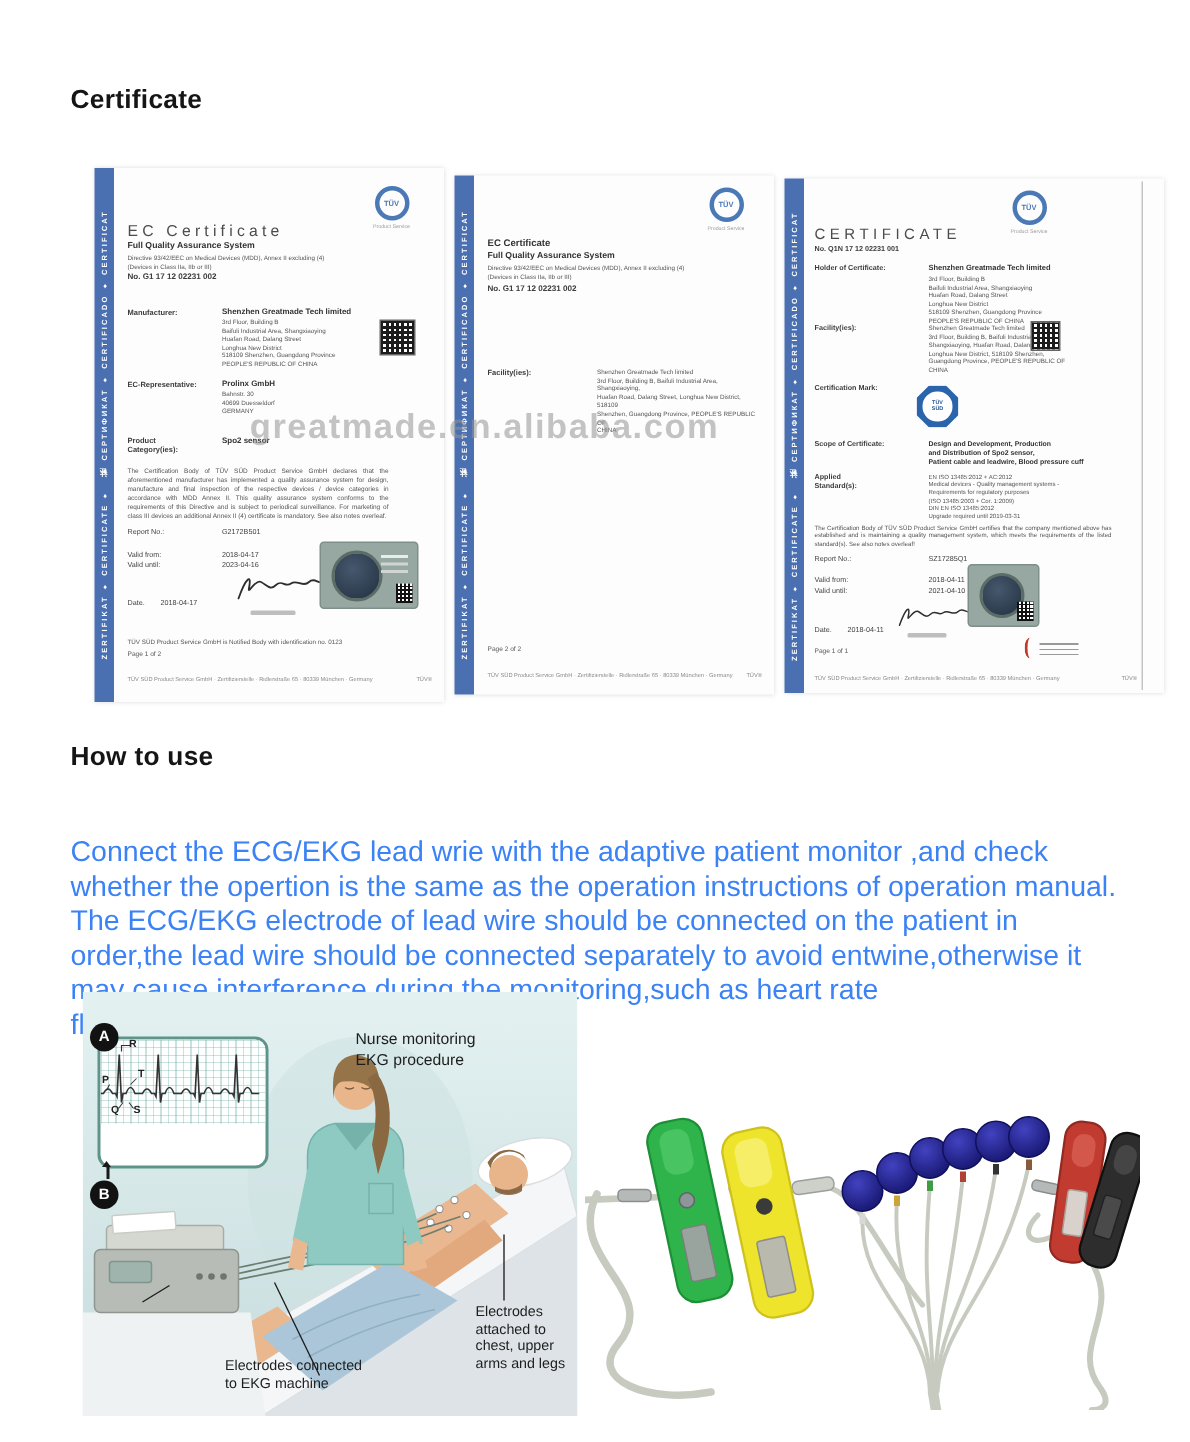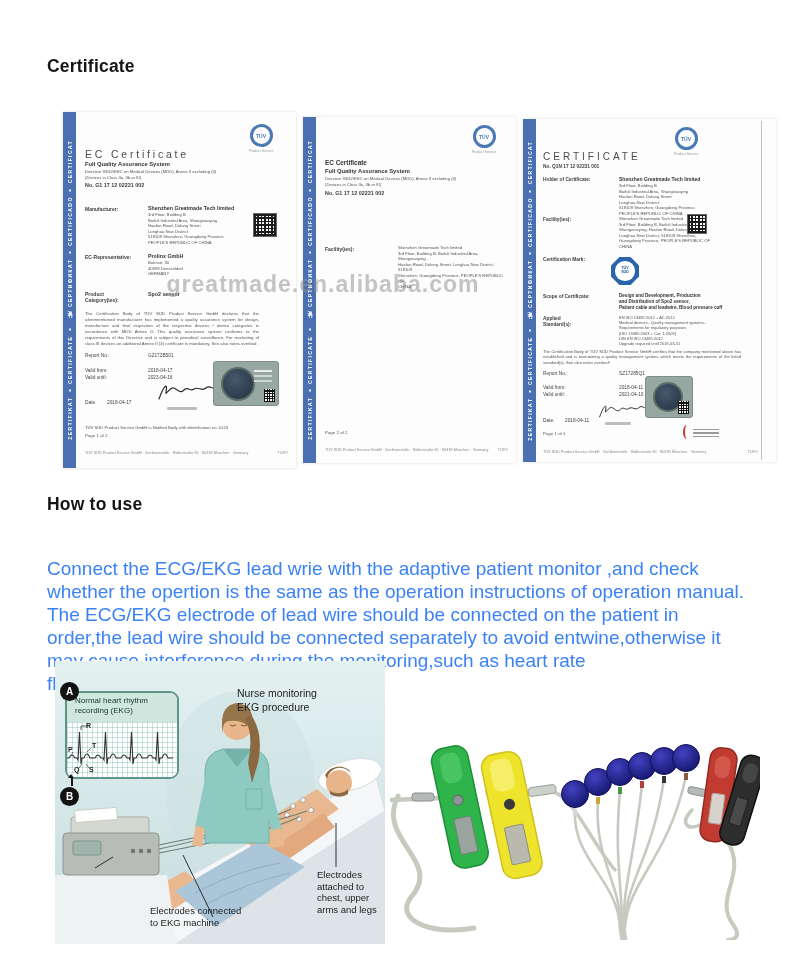--- a/index.html
+++ b/index.html
@@ -344,22 +344,20 @@
 
       <g stroke="#1d1d1d" stroke-width=".9" fill="none">
         <path d="M158,256 L128,194"></path>
         <path d="M281,206 L281,162"></path>
         <path d="M40,207 L58,196"></path>
       </g>
     </svg>
 
     <div class="badge" style="left:5px;top:21px">A</div>
     <div class="ekgbox">
-      <div class="hd pre">Normal heart rhythm
-recording (EKG)</div>
       <div class="grid">
         <svg width="106" height="56" viewBox="0 0 106 56">
           <path d="M0,36 l2,0 q3,-6 6,0 l2,0 l1,2 l1.5,-28 l1.5,32 l1,-6 l2,0 q3,-8 6,0 l5,0 q3,-6 6,0 l2,0 l1,2 l1.5,-28 l1.5,32 l1,-6 l2,0 q3,-8 6,0 l5,0 q3,-6 6,0 l2,0 l1,2 l1.5,-28 l1.5,32 l1,-6 l2,0 q3,-8 6,0 l5,0 q3,-6 6,0 l2,0 l1,2 l1.5,-28 l1.5,32 l1,-6 l2,0 q3,-8 6,0 l5,0" stroke="#333" stroke-width="1.1" fill="none"></path>
           <path d="M14,8 L14,4 L20,4" stroke="#333" stroke-width=".8" fill="none"></path>
           <path d="M6,30 L4,34 M24,26 L20,30 M12,46 L15,42 M22,46 L19,42" stroke="#333" stroke-width=".7" fill="none"></path>
         </svg>
         <span class="wlab" style="left:19px;top:0px">R</span>
         <span class="wlab" style="left:1px;top:24px">P</span>
         <span class="wlab" style="left:25px;top:20px">T</span>
         <span class="wlab" style="left:7px;top:44px">Q</span>

